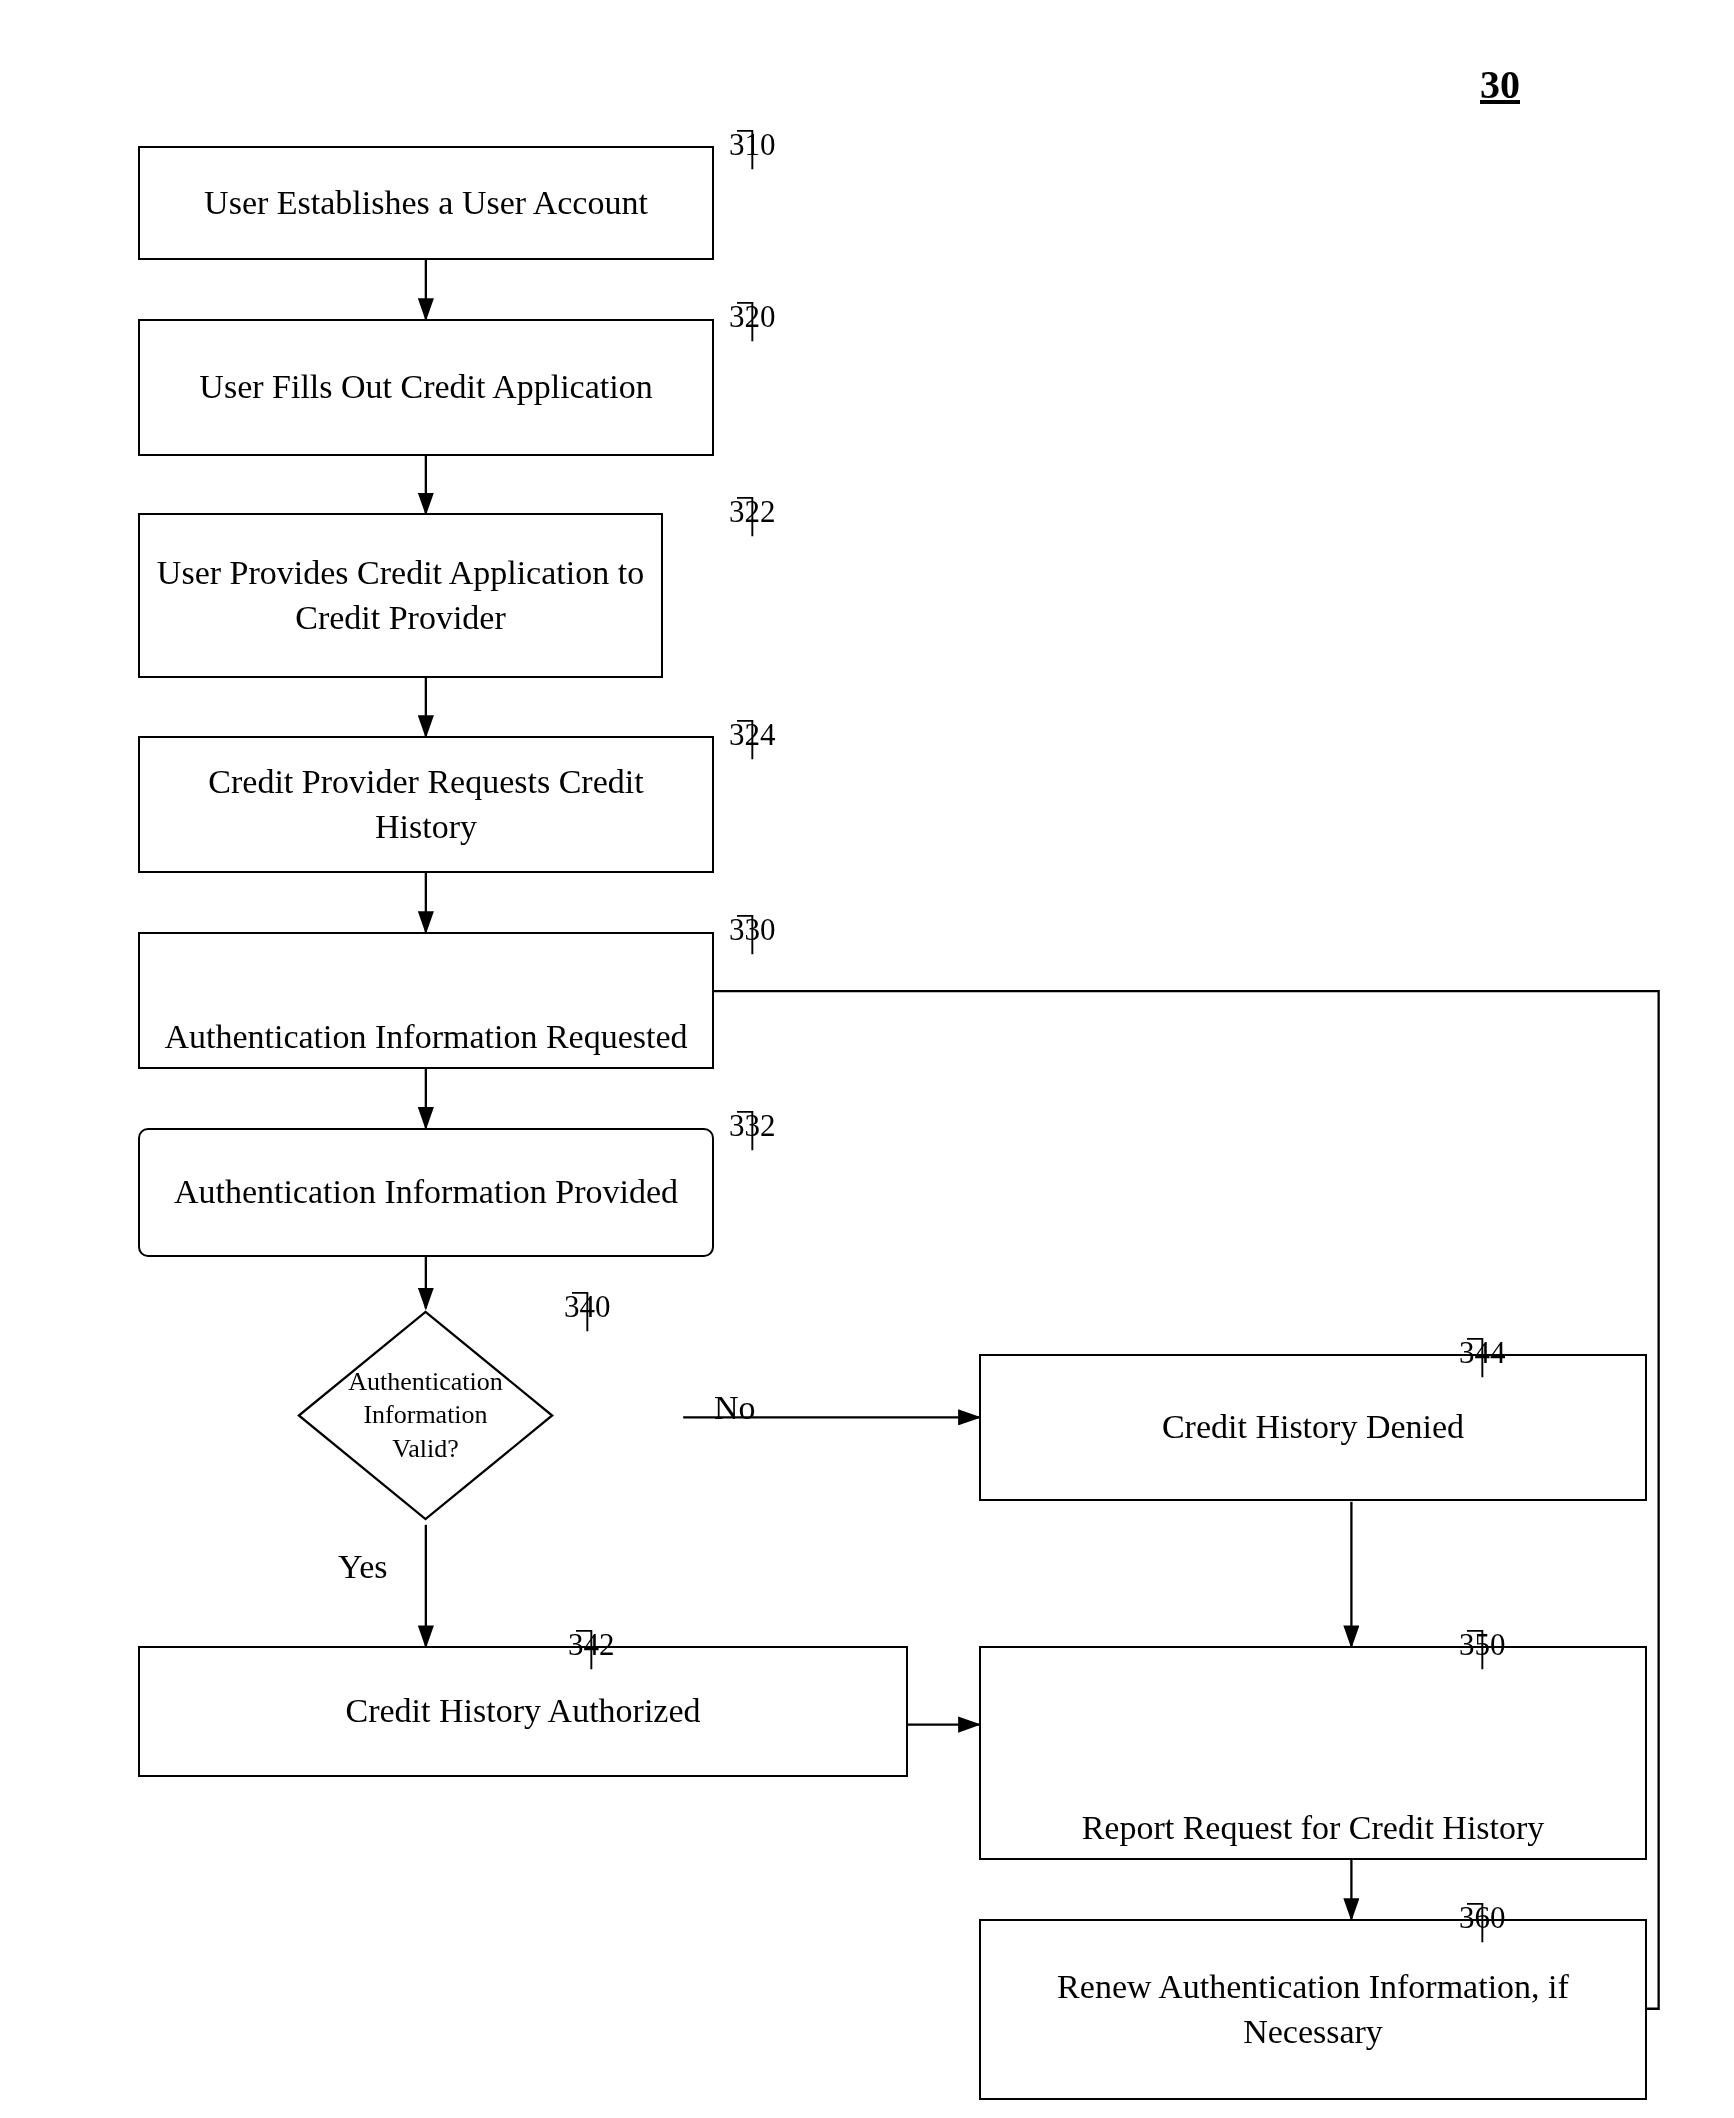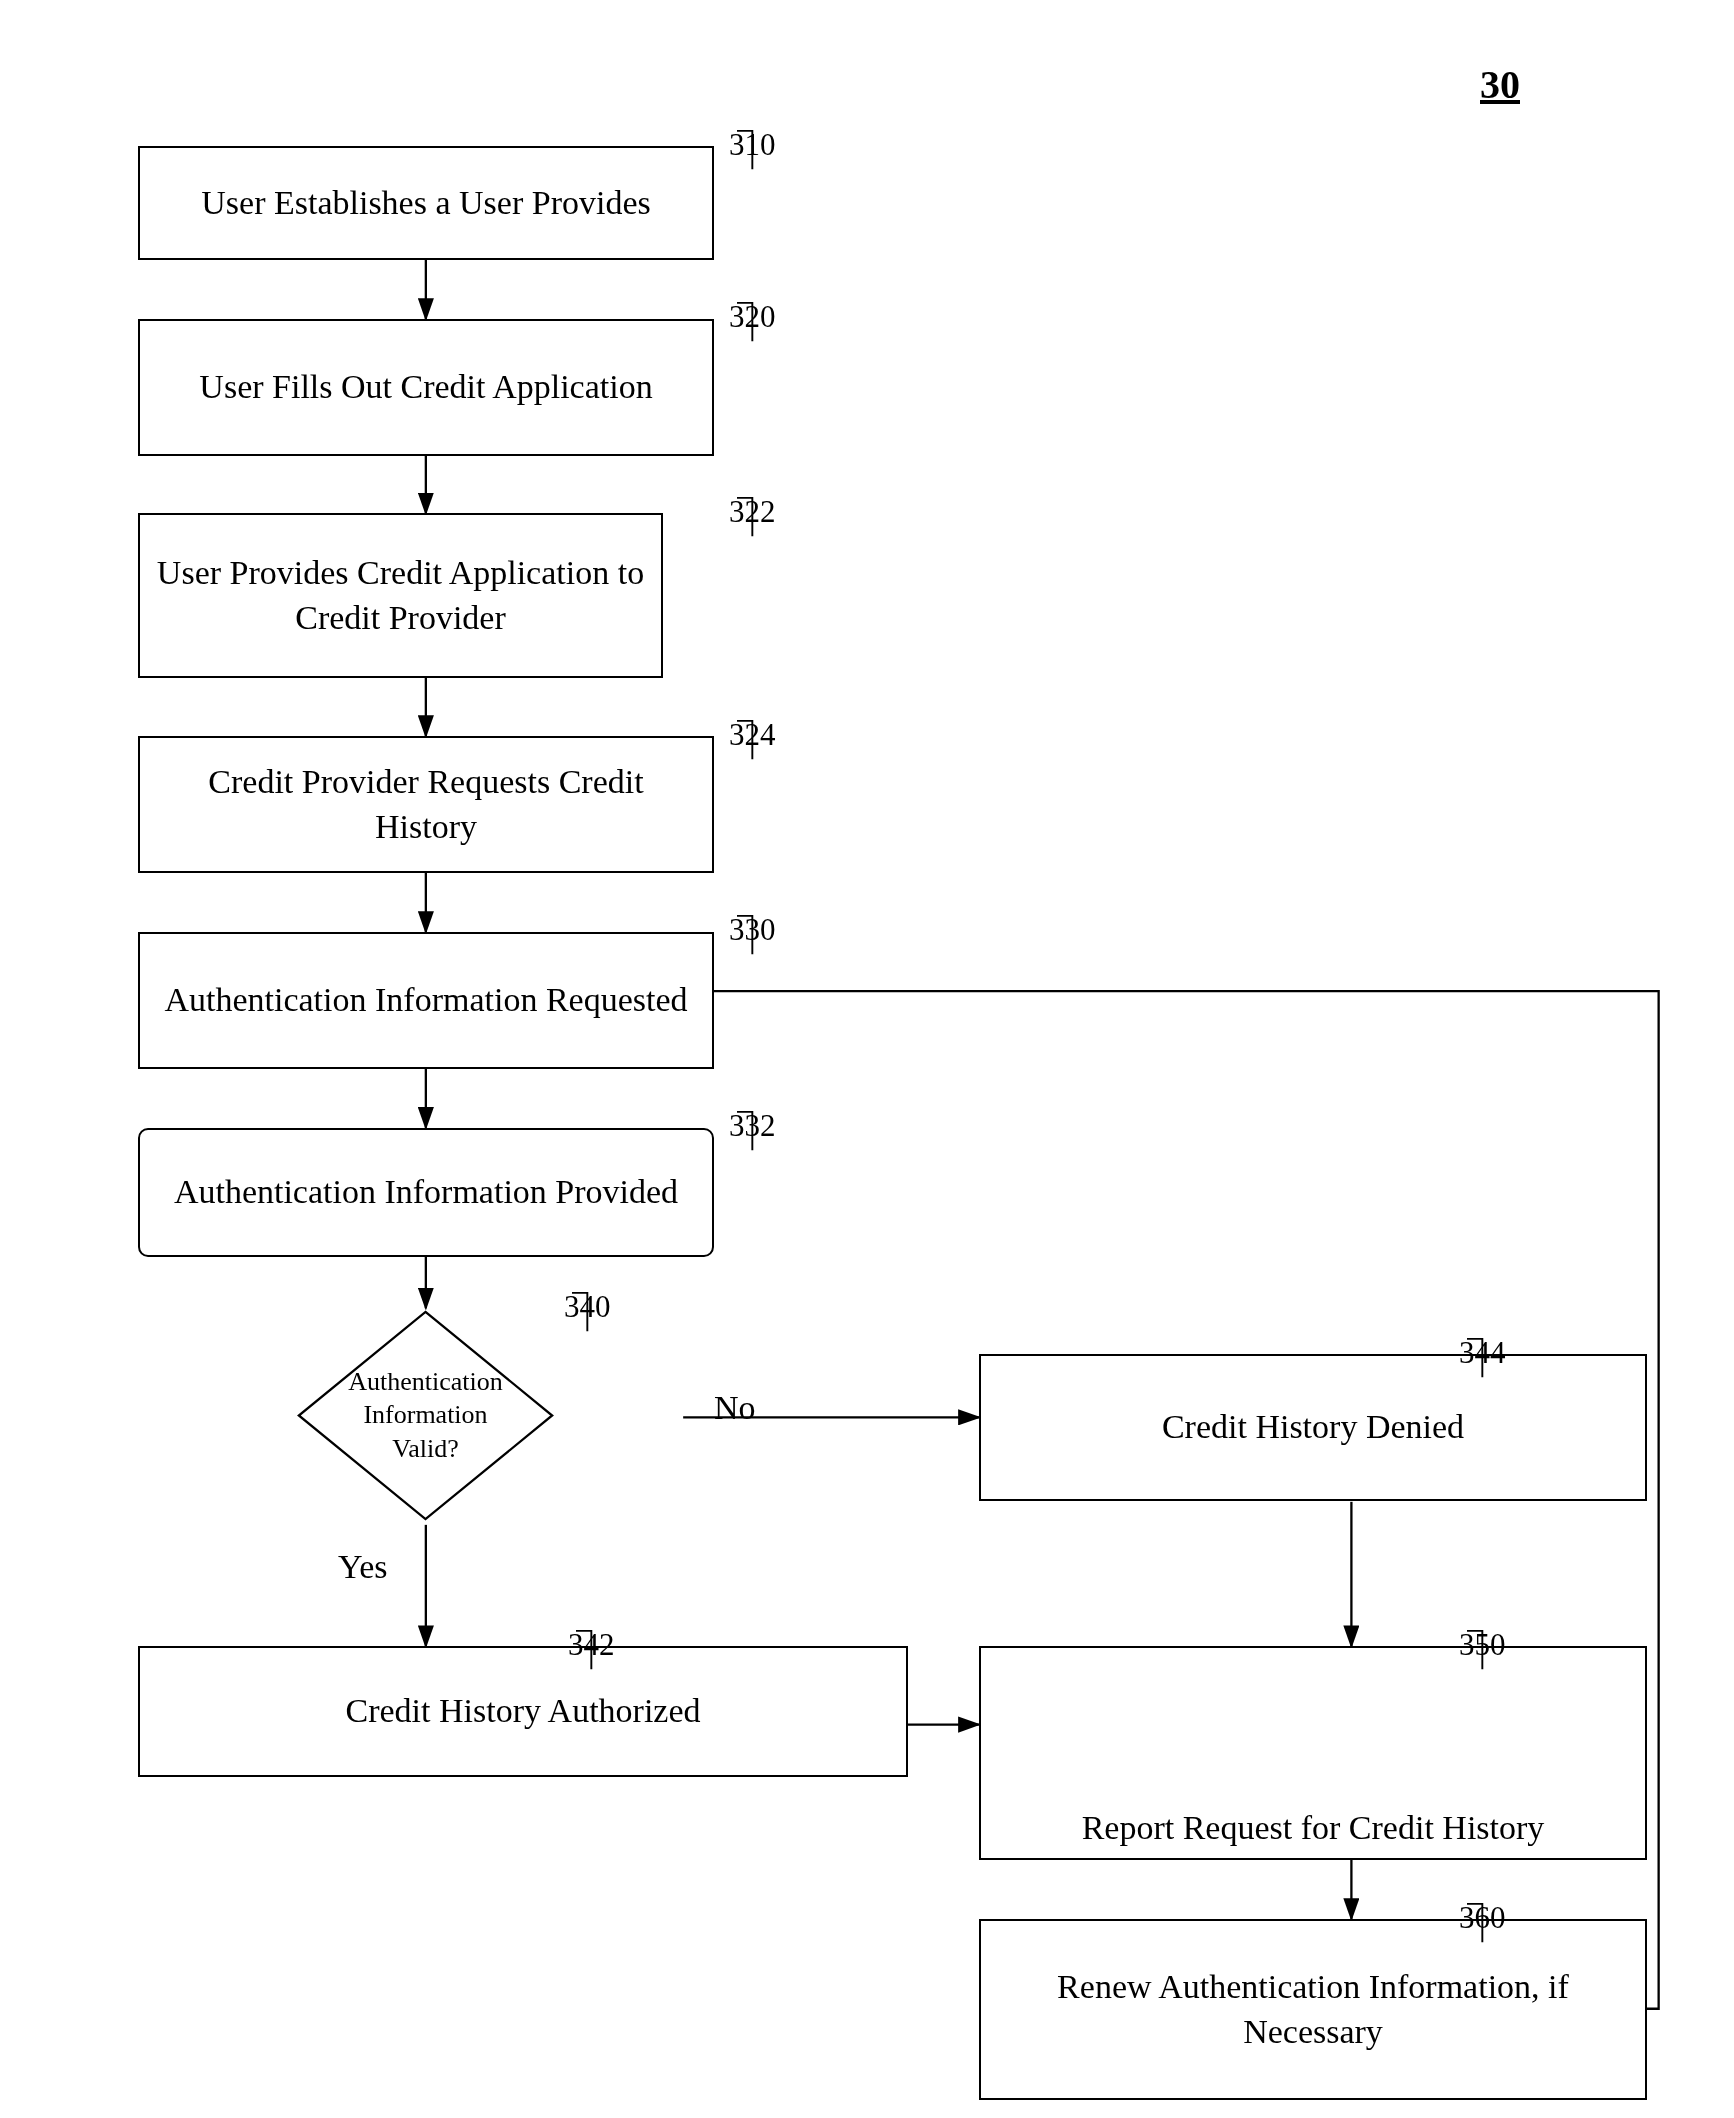--- a/index.html
+++ b/index.html
@@ -114,21 +114,21 @@
 
     <line x1="1680" y1="1895" x2="1680" y2="2083" stroke="#000" stroke-width="3" marker-end="url(#arrowhead)"></line>
 
     <line x1="1680" y1="2360" x2="1680" y2="2438" stroke="#000" stroke-width="3" marker-end="url(#arrowhead)"></line>
 
     <polyline points="2060,2555 2080,2555 2080,1230 810,1230" stroke="#000" stroke-width="3" fill="none" marker-end="url(#arrowhead)"></polyline>
 
   </svg>
 
   <div class="flow-box" style="left:77px; top:100px; width:576px; height:114px;">
-    <span>User Establishes a User Provides</span>
+    <span>User Establishes a User Account</span>
   </div>
   <div class="step-label" style="left:668px; top:81px;">
     <span>310</span>
   </div>
 
   <svg style="position:absolute;top:81px;left:653px;pointer-events:none;" width="46" height="46" viewBox="0 0 60 60">
     <polyline points="30,5 50,5 50,55" stroke="#000" stroke-width="2.5" fill="none"></polyline>
   </svg>
 
   <div class="flow-box" style="left:77px; top:273px; width:576px; height:137px;">
@@ -154,21 +154,21 @@
   <div class="flow-box" style="left:77px; top:690px; width:576px; height:137px;">
     <span>Credit Provider Requests Credit History</span>
   </div>
   <div class="step-label" style="left:668px; top:671px;">
     <span>324</span>
   </div>
   <svg style="position:absolute;top:671px;left:653px;pointer-events:none;" width="46" height="46" viewBox="0 0 60 60">
     <polyline points="30,5 50,5 50,55" stroke="#000" stroke-width="2.5" fill="none"></polyline>
   </svg>
 
-  <div class="flow-box" style="left:77px; top:886px; width:576px; height:137px;">
+  <div class="flow-box" style="left:77px; top:886px; width:576px; height:137px;align-items:flex-end;">
     <span>Authentication Information Requested</span>
   </div>
   <div class="step-label" style="left:668px; top:866px;">
     <span>330</span>
   </div>
   <svg style="position:absolute;top:866px;left:653px;pointer-events:none;" width="46" height="46" viewBox="0 0 60 60">
     <polyline points="30,5 50,5 50,55" stroke="#000" stroke-width="2.5" fill="none"></polyline>
   </svg>
 
   <div class="flow-box" style="left:77px; top:1082px; width:576px; height:129px;border-radius:10px;">

